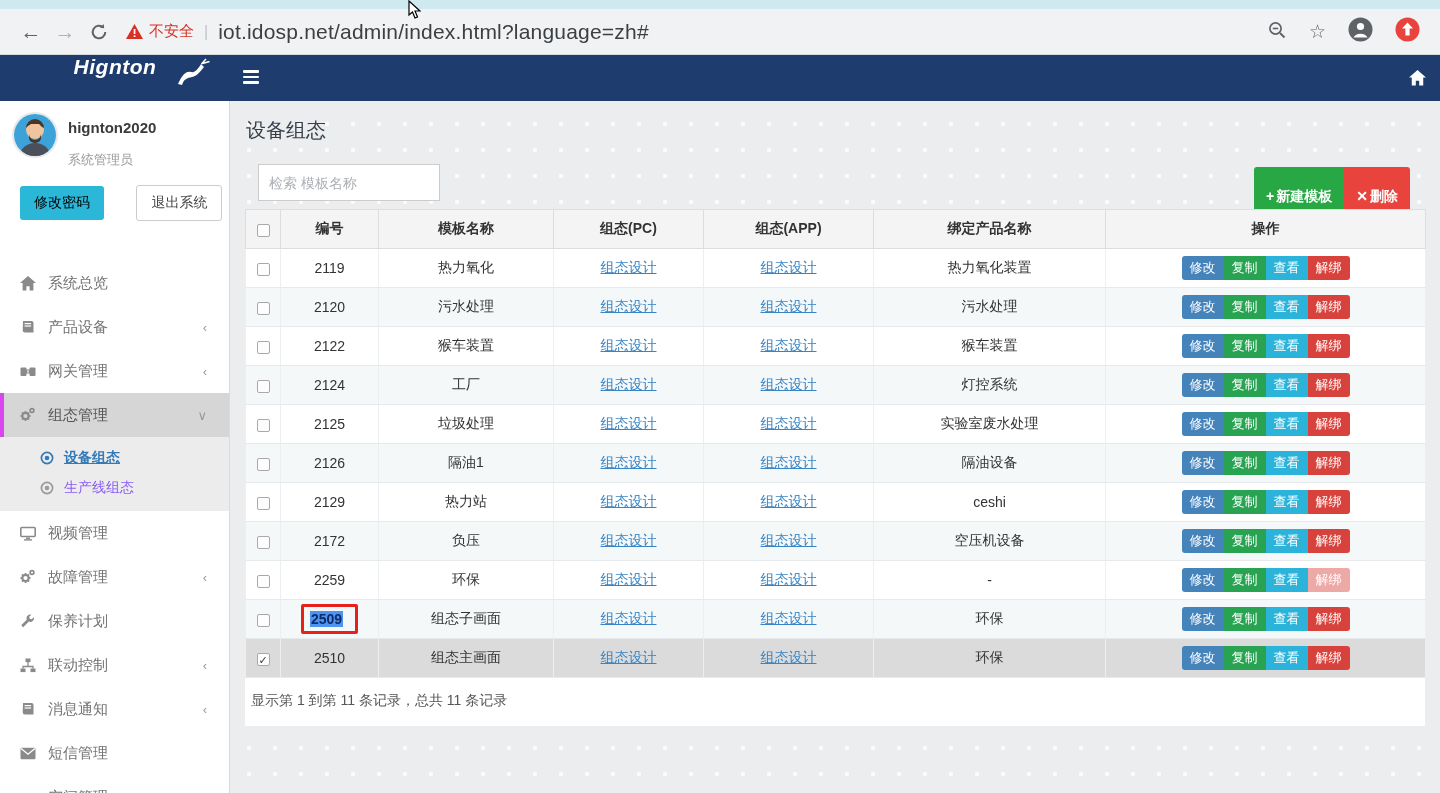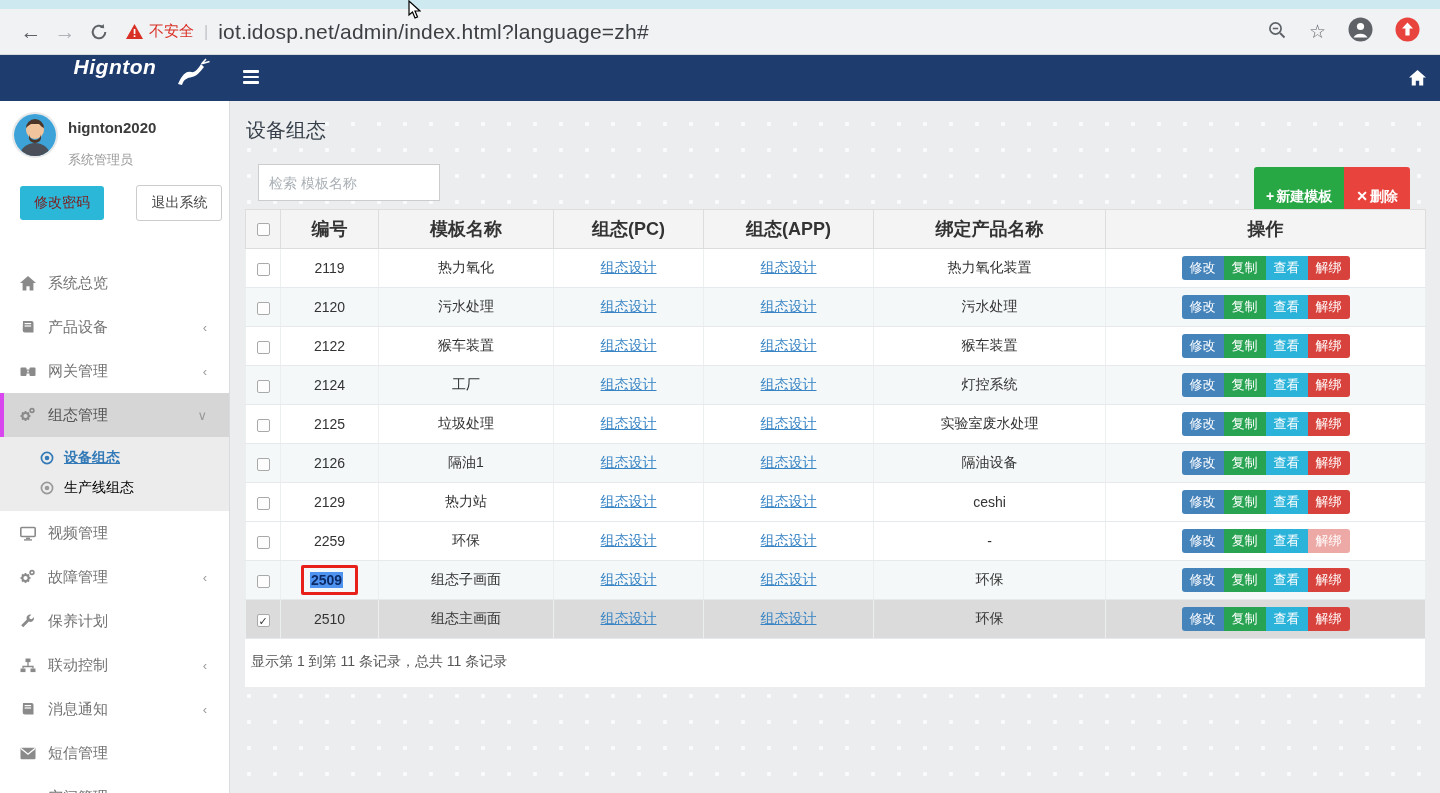--- a/index.html
+++ b/index.html
@@ -29,49 +29,49 @@
   .hamburger span { display:block; width:16px; height:2.5px; background:#fff; margin-bottom:3px; border-radius:1px; }
   .appbar-home { position:absolute; right:14px; top:15px; cursor:pointer; }
 
   
   .sidebar { position:absolute; left:0; top:101px; width:230px; height:692px; background:#ffffff; border-right:1px solid #d9dcde; }
   .profile { position:relative; height:70px; padding:12px 0 0 12px; }
   .avatar { position:absolute; left:12px; top:11px; width:46px; height:46px; border-radius:50%; overflow:hidden; border:2px solid #e8e8e8; }
   .p-name { position:absolute; left:68px; top:18px; font-size:15px; font-weight:bold; color:#3b3b3b; }
   .p-role { position:absolute; left:68px; top:41px; font-size:13px; color:#9a9a9a;margin-top:9px; }
   .profile-btns { padding:14px 0 0 20px; height:62px; }
-  .btn-pwd { display:inline-block; background:#2ab7d8; color:#7f1d1d; font-size:14px; padding:8px 14px; border:none; border-radius:3px; cursor:pointer; }
+  .btn-pwd { display:inline-block; background:#2ab7d8; color:#000000; font-size:14px; padding:8px 14px; border:none; border-radius:3px; cursor:pointer; }
   .btn-logout { display:inline-block; background:#fff; color:#444; font-size:14px; padding:8px 14px; border:1px solid #ccc; border-radius:3px; margin-left:28px; cursor:pointer; }
   .menu { margin-top:28px; }
   .menu-item { position:relative; height:44px; display:flex; align-items:center; padding-left:19px; color:#737373; font-size:15px; cursor:pointer; }
   .menu-item .mi-icon { width:17px; height:17px; margin-right:12px; display:flex; align-items:center; justify-content:center; }
   .menu-item .chev { position:absolute; right:22px; color:#9a9a9a; font-size:13px; }
   .menu-item.active { background:#d6d6d6; border-left:4px solid #d946ef; padding-left:15px; color:#555; }
   .submenu { background:#ececec; padding:6px 0 8px 0; }
-  .sub-item { height:30px; display:flex; align-items:center; padding-left:40px; font-size:14px; color:#000000; cursor:pointer; }
+  .sub-item { height:30px; display:flex; align-items:center; padding-left:40px; font-size:14px; color:#8b5cf6; cursor:pointer; }
   .sub-item .si-icon { margin-right:10px; display:flex; }
   .sub-item.active { color:#337ab7; }
   .sub-item.active .si-label { text-decoration:underline; font-weight:bold; }
 
   
   .content { position:absolute; left:230px; top:101px; width:1210px; height:692px;
              background-color:#ebedef;
              background-image:radial-gradient(circle,#fafbfc 2px,rgba(0,0,0,0) 2.4px);
              background-size:26px 26px; background-position:6px 10px; }
   .page-title { position:absolute; left:16px; top:16px; font-size:20px; color:#37404a; font-weight:normal; }
   .search-input { position:absolute; left:28px; top:63px; width:182px; height:37px; border:1px solid #ccc; padding:0 10px; font-size:14px; color:#333; background:#fff; }
   .search-input::placeholder { color:#aab0b5; }
   .top-actions { position:absolute; right:30px; top:66px; display:flex; }
   .btn-new { background:#28a745; color:#fff; border:none; font-size:14px; padding:7px 12px; border-radius:3px 0 0 3px; cursor:pointer; font-weight:bold; }
   .btn-del { background:#e8443d; color:#ffffff; border:none; font-size:14px; padding:21px 12px; border-radius:0 3px 3px 0; cursor:pointer; font-weight:bold; }
   .btn-new .plus, .btn-del .x { margin-right:2px; font-style:normal; }
 
   .card { position:absolute; left:15px; top:108px; width:1180px; background:#fff; }
   table.grid { border-collapse:collapse; width:1180px; table-layout:fixed; }
-  table.grid th { height:39px; background:#f4f4f4; border:1px solid #ddd; border-left:none; font-size:18px; color:#333; font-weight:bold; text-align:center; }
+  table.grid th { height:39px; background:#f4f4f4; border:1px solid #ddd; border-left:none; font-size:14px; color:#333; font-weight:bold; text-align:center; }
   table.grid th:first-child { border-left:1px solid #ddd; }
   table.grid td { height:39px; border-bottom:1px solid #e7eaec; border-right:1px solid #eceff0; font-size:14px; color:#333; text-align:center; padding:0 6px; background:transparent; }
   table.grid td:first-child { border-left:1px solid #eceff0; }
   tr.stripe td { background:#f4f8f9; }
   tr.sel-row td { background:#dbdbdb; }
   td.c-id { text-align:left; padding-left:10px; }
   td.c-app { text-align:left; padding-left:10px; }
   td.c-act { text-align:left; padding-left:8px; }
   a.cfg-link { color:#3884c4; text-decoration:underline; font-size:14px; cursor:pointer; }
   .chk { display:inline-block; width:13px; height:13px; border:1px solid #a9a9a9; background:#fdfdfd; border-radius:2px; font-size:11px; line-height:12px; color:#333; text-align:center; vertical-align:middle; cursor:pointer; }
@@ -460,20 +460,34 @@
             <td><a class="cfg-link">组态设计</a></td>
             <td class="c-app"><a class="cfg-link">组态设计</a></td>
             <td>ceshi</td>
             <td class="c-act"><span class="btn-grp">
                 <button class="abtn edit">修改</button>
                 <button class="abtn copy">复制</button>
                 <button class="abtn view">查看</button>
                 <button class="abtn unbind">解绑</button>
               </span></td>
           </tr>
+          <tr class="stripe">
+            <td><span class="chk"></span></td>
+            <td class="c-id"><span>2172</span></td>
+            <td>负压</td>
+            <td><a class="cfg-link">组态设计</a></td>
+            <td class="c-app"><a class="cfg-link">组态设计</a></td>
+            <td>空压机设备</td>
+            <td class="c-act"><span class="btn-grp">
+                <button class="abtn edit">修改</button>
+                <button class="abtn copy">复制</button>
+                <button class="abtn view">查看</button>
+                <button class="abtn unbind">解绑</button>
+              </span></td>
+          </tr>
           <tr class="">
             <td><span class="chk"></span></td>
             <td class="c-id"><span>2259</span></td>
             <td>环保</td>
             <td><a class="cfg-link">组态设计</a></td>
             <td class="c-app"><a class="cfg-link">组态设计</a></td>
             <td>-</td>
             <td class="c-act"><span class="btn-grp">
                 <button class="abtn edit">修改</button>
                 <button class="abtn copy">复制</button>

